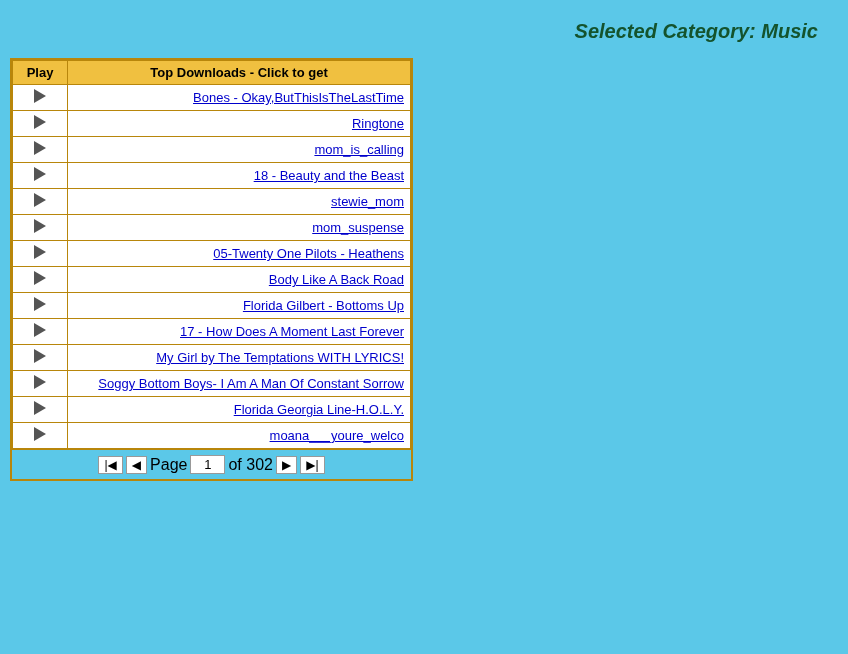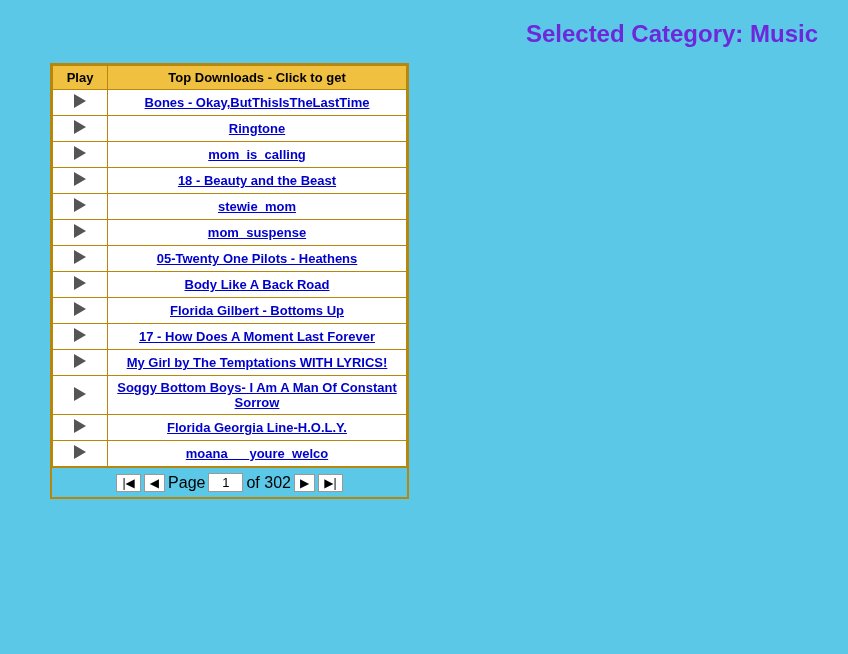--- a/index.html
+++ b/index.html
@@ -13,29 +13,29 @@
       width: 848px;
       min-height: 654px;
       background-color: #5bc8e8;
       padding: 10px;
     }
     .title-area {
       text-align: right;
       padding: 10px 20px 15px 0;
     }
     .page-title {
-      color: #6d28d9;
-      font-size: 24px;
+      color: #14532d;
+      font-size: 20px;
       font-weight: bold;
+      font-style: italic;
     }
     .table-container {
-      width: 359px;
+      width: 403px;
       border: 2px solid #b8860b;
       background: white;
-      margin-left: 40px;
     }
     table {
       width: 100%;
       border-collapse: collapse;
     }
     .header-row th {
       background-color: #f0c040;
       border: 1px solid #b8860b;
       padding: 4px 6px;
       font-size: 13px;
@@ -49,22 +49,21 @@
     td {
       border: 1px solid #b8860b;
       padding: 4px 6px;
       font-size: 13px;
     }
     td.play-cell {
       text-align: center;
       width: 55px;
     }
     td.link-cell {
-      text-align: center;
-      font-weight: bold;
+      text-align: right;
     }
     td.link-cell a {
       color: #0000cc;
       text-decoration: underline;
       font-size: 13px;
     }
     .play-btn {
       display: inline-block;
       width: 0;
       height: 0;

